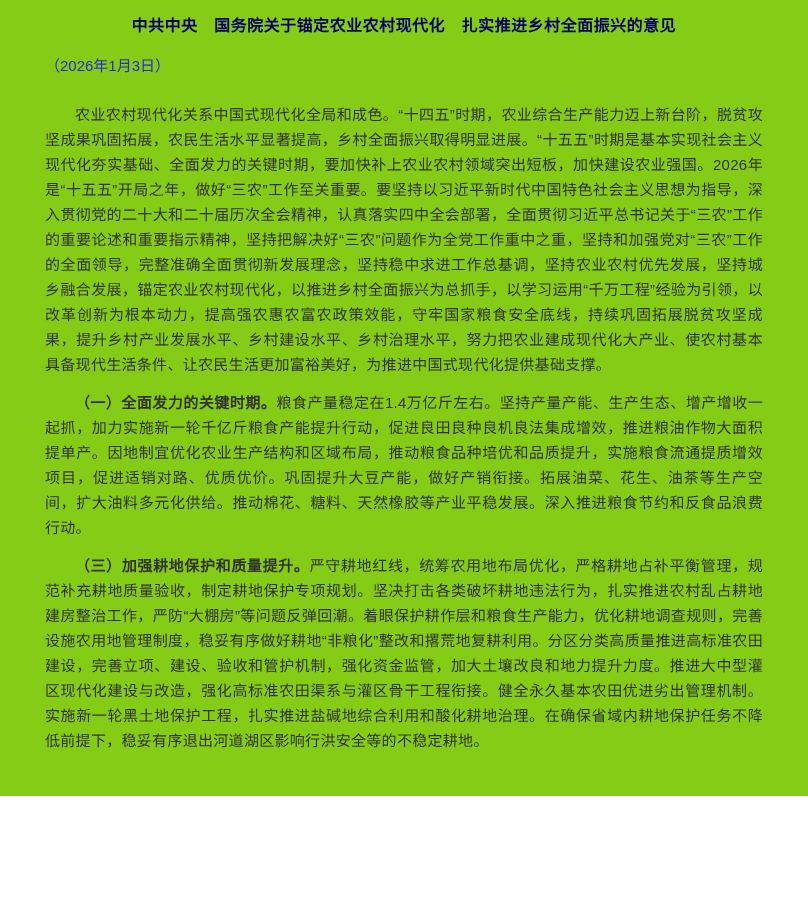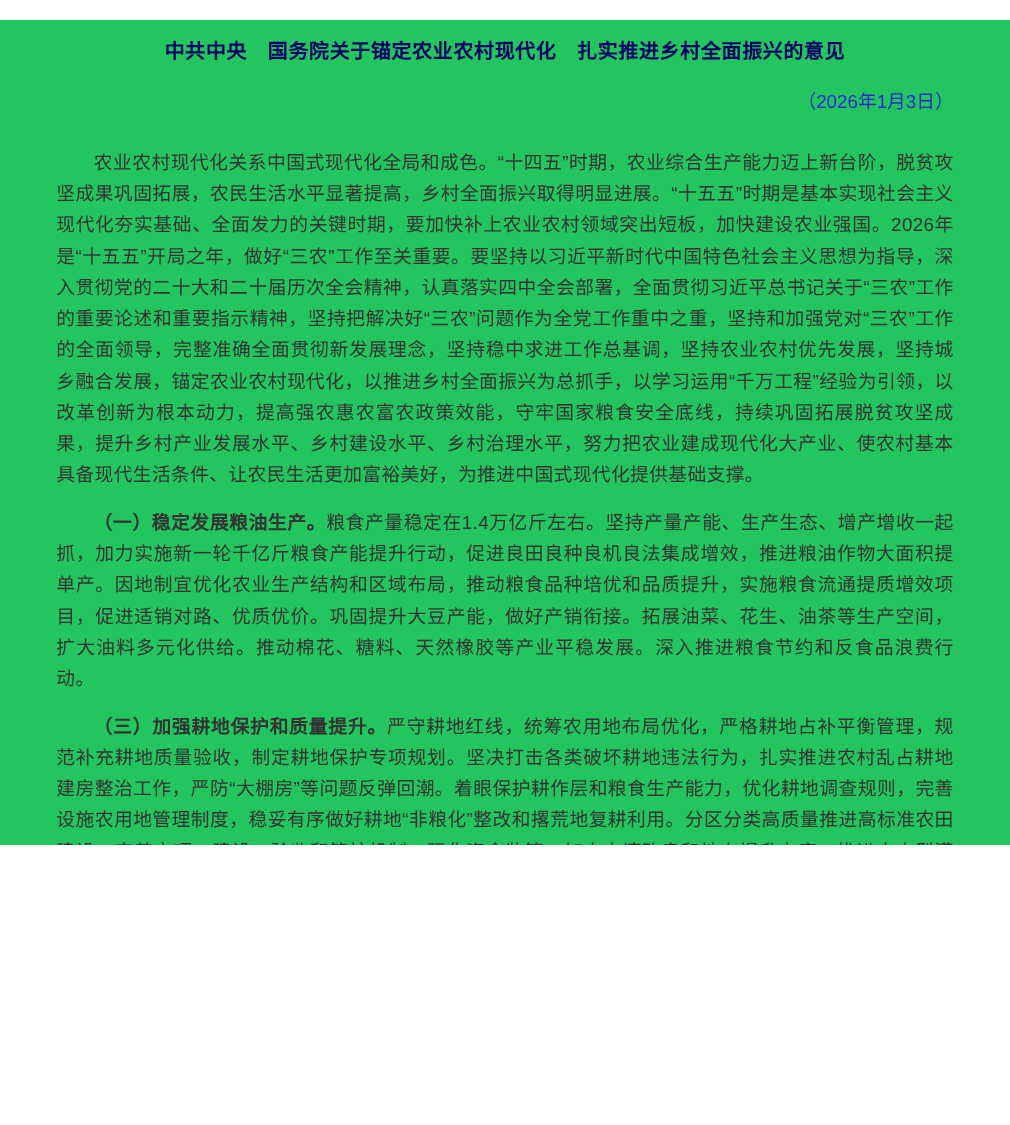--- a/index.html
+++ b/index.html
@@ -2,40 +2,40 @@
 <html lang="zh-CN"><head>
 <meta charset="utf-8">
 <style>
   html, body {
     margin: 0;
     padding: 0;
     background: #ffffff;
   }
   .page {
     width: 808px;
-    height: 660px;
-    margin: 16px auto;
-    background: #22c55e;
+    height: 796px;
+    margin: 0 auto;
+    background: #84cc16;
     box-sizing: border-box;
     padding: 14px 45px 20px 45px;
     font-family: "Liberation Sans", "DejaVu Sans", sans-serif;
     overflow: hidden;
   }
   .doc-title {
     margin: 0 0 18px 0;
     text-align: center;
     font-size: 16px;
     font-weight: bold;
     color: #000066;
     line-height: 24px;
     letter-spacing: 0.5px;
   }
   .doc-date {
     margin: 0 0 26px 0;
-    text-align: right;
+    text-align: left;
     font-size: 15px;
     font-weight: normal;
     color: #2a2ad2;
     line-height: 20px;
   }
   .body-text {
     color: #333333;
     font-size: 15px;
     line-height: 25px;
     text-align: justify;
@@ -67,20 +67,20 @@
 
   <h1 class="doc-title">中共中央　国务院关于锚定农业农村现代化　扎实推进乡村全面振兴的意见</h1>
 
   <div class="doc-date">（2026年1月3日）</div>
 
   <div class="body-text">
 
     <p>农业农村现代化关系中国式现代化全局和成色。“十四五”时期，农业综合生产能力迈上新台阶，脱贫攻坚成果巩固拓展，农民生活水平显著提高，乡村全面振兴取得明显进展。“十五五”时期是基本实现社会主义现代化夯实基础、全面发力的关键时期，要加快补上农业农村领域突出短板，加快建设农业强国。2026年是“十五五”开局之年，做好“三农”工作至关重要。要坚持以习近平新时代中国特色社会主义思想为指导，深入贯彻党的二十大和二十届历次全会精神，认真落实四中全会部署，全面贯彻习近平总书记关于“三农”工作的重要论述和重要指示精神，坚持把解决好“三农”问题作为全党工作重中之重，坚持和加强党对“三农”工作的全面领导，完整准确全面贯彻新发展理念，坚持稳中求进工作总基调，坚持农业农村优先发展，坚持城乡融合发展，锚定农业农村现代化，以推进乡村全面振兴为总抓手，以学习运用“千万工程”经验为引领，以改革创新为根本动力，提高强农惠农富农政策效能，守牢国家粮食安全底线，持续巩固拓展脱贫攻坚成果，提升乡村产业发展水平、乡村建设水平、乡村治理水平，努力把农业建成现代化大产业、使农村基本具备现代生活条件、让农民生活更加富裕美好，为推进中国式现代化提供基础支撑。</p>
 
 
-    <p><span class="para-lead">（一）稳定发展粮油生产。</span><span class="para-body">粮食产量稳定在1.4万亿斤左右。坚持产量产能、生产生态、增产增收一起抓，加力实施新一轮千亿斤粮食产能提升行动，促进良田良种良机良法集成增效，推进粮油作物大面积提单产。因地制宜优化农业生产结构和区域布局，推动粮食品种培优和品质提升，实施粮食流通提质增效项目，促进适销对路、优质优价。巩固提升大豆产能，做好产销衔接。拓展油菜、花生、油茶等生产空间，扩大油料多元化供给。推动棉花、糖料、天然橡胶等产业平稳发展。深入推进粮食节约和反食品浪费行动。</span></p>
+    <p><span class="para-lead">（一）全面发力的关键时期。</span><span class="para-body">粮食产量稳定在1.4万亿斤左右。坚持产量产能、生产生态、增产增收一起抓，加力实施新一轮千亿斤粮食产能提升行动，促进良田良种良机良法集成增效，推进粮油作物大面积提单产。因地制宜优化农业生产结构和区域布局，推动粮食品种培优和品质提升，实施粮食流通提质增效项目，促进适销对路、优质优价。巩固提升大豆产能，做好产销衔接。拓展油菜、花生、油茶等生产空间，扩大油料多元化供给。推动棉花、糖料、天然橡胶等产业平稳发展。深入推进粮食节约和反食品浪费行动。</span></p>
 
 
     <p><span class="para-lead">（三）加强耕地保护和质量提升。</span><span class="para-body">严守耕地红线，统筹农用地布局优化，严格耕地占补平衡管理，规范补充耕地质量验收，制定耕地保护专项规划。坚决打击各类破坏耕地违法行为，扎实推进农村乱占耕地建房整治工作，严防“大棚房”等问题反弹回潮。着眼保护耕作层和粮食生产能力，优化耕地调查规则，完善设施农用地管理制度，稳妥有序做好耕地“非粮化”整改和撂荒地复耕利用。分区分类高质量推进高标准农田建设，完善立项、建设、验收和管护机制，强化资金监管，加大土壤改良和地力提升力度。推进大中型灌区现代化建设与改造，强化高标准农田渠系与灌区骨干工程衔接。健全永久基本农田优进劣出管理机制。实施新一轮黑土地保护工程，扎实推进盐碱地综合利用和酸化耕地治理。在确保省域内耕地保护任务不降低前提下，稳妥有序退出河道湖区影响行洪安全等的不稳定耕地。</span></p>
 
   </div>
 
 </div>
 
 </body></html>

